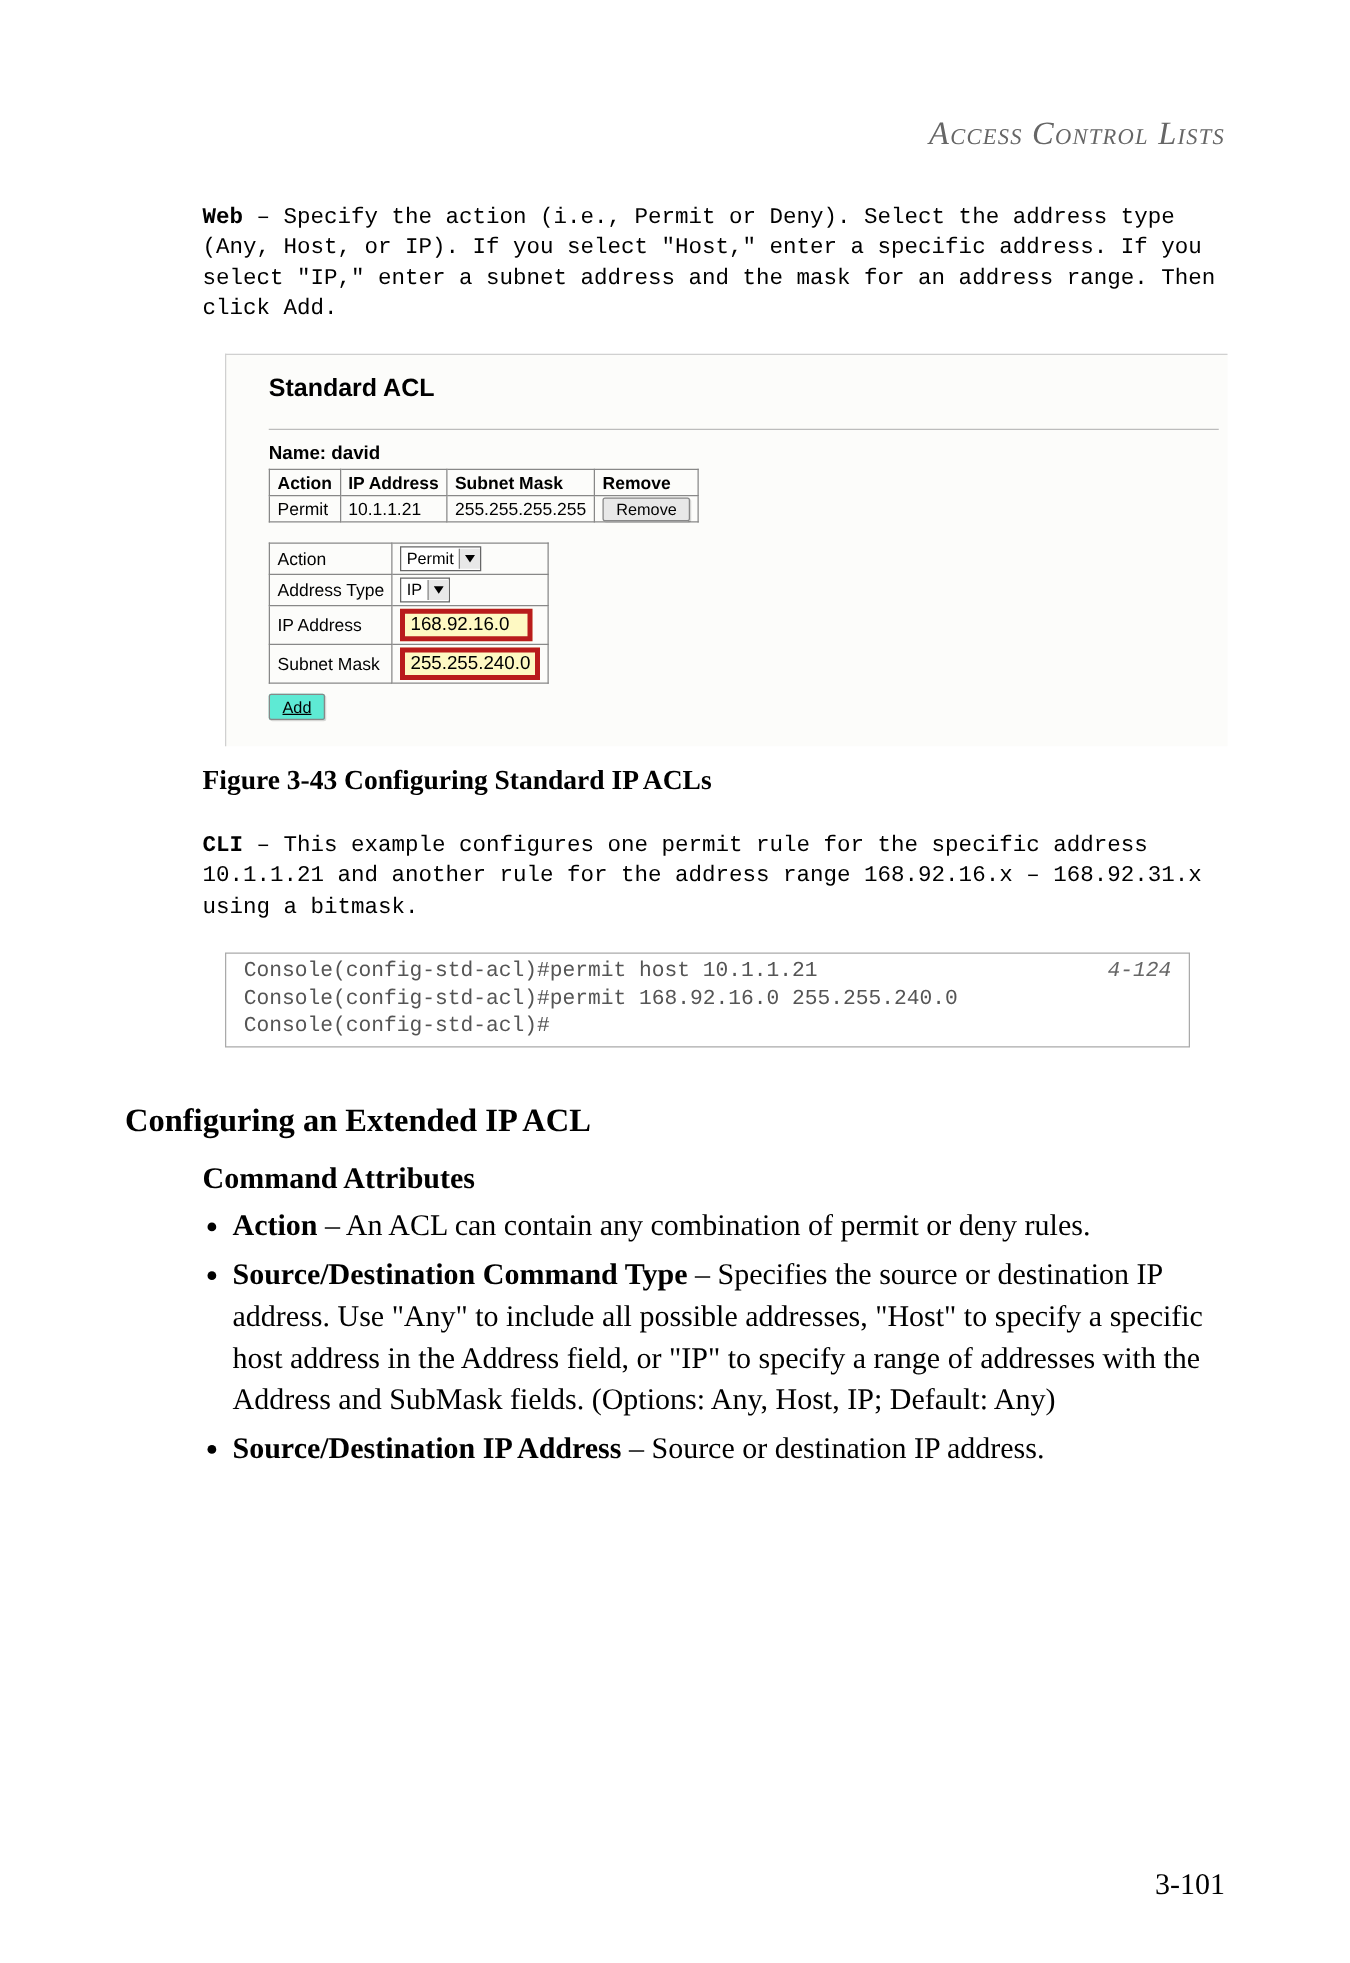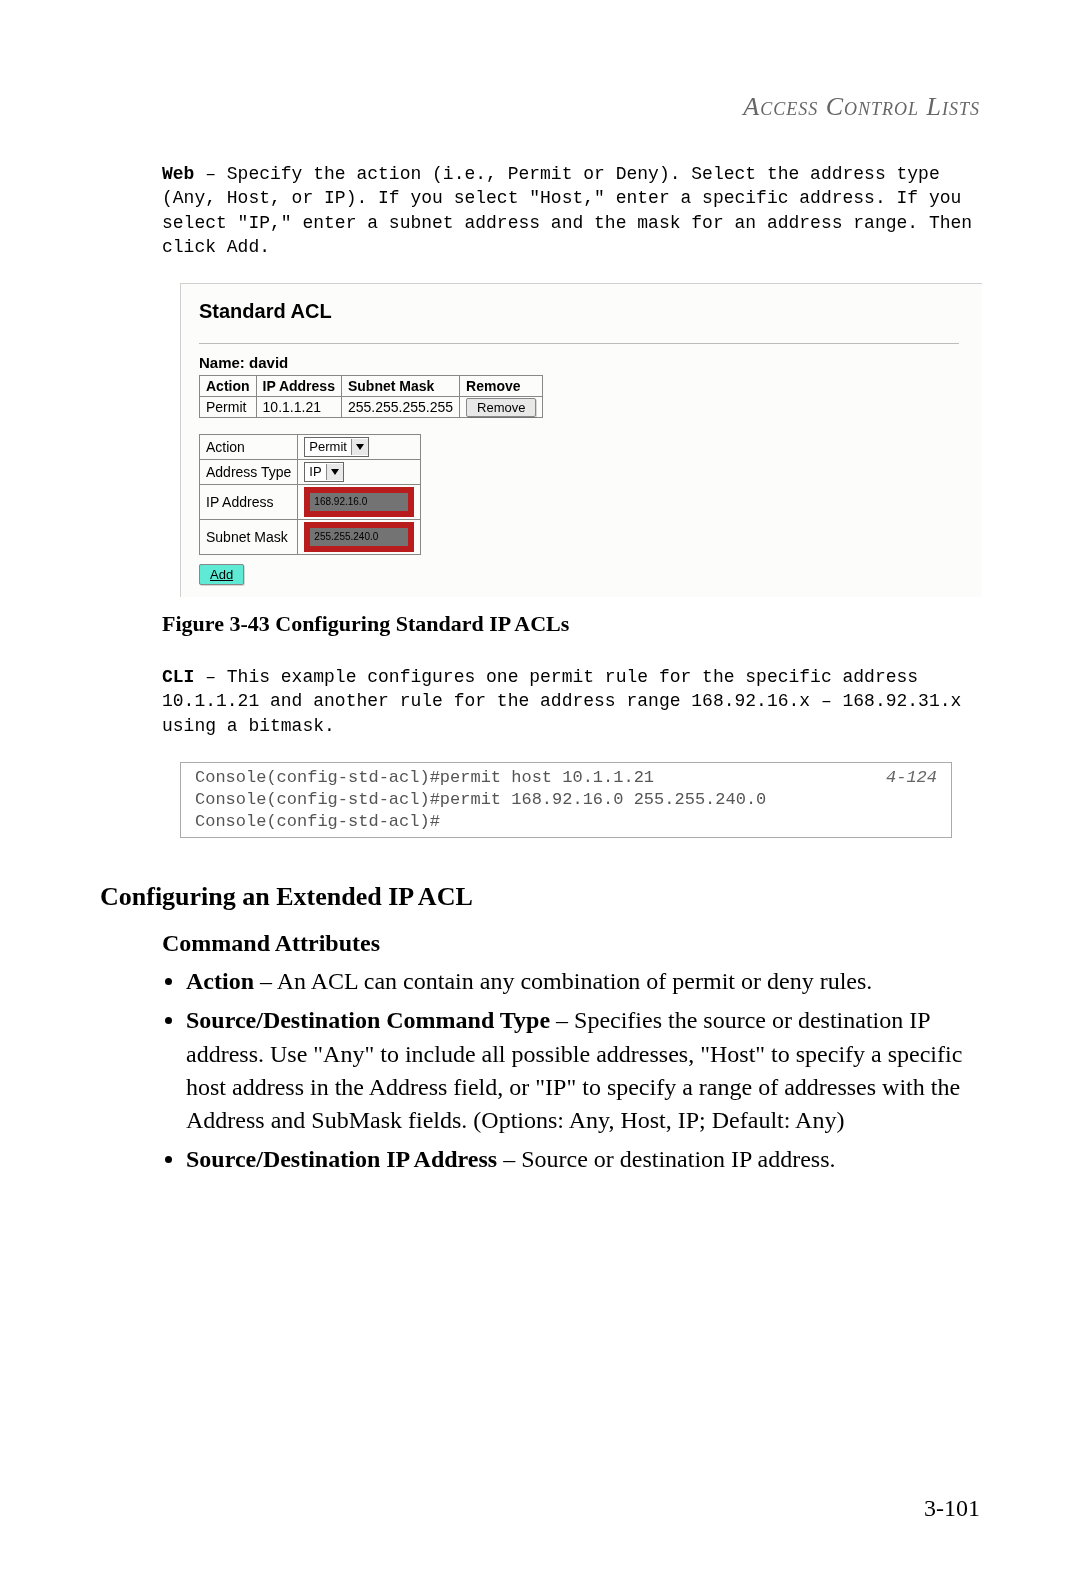--- a/index.html
+++ b/index.html
@@ -45,21 +45,21 @@
   
   .figure-panel {
     margin: 6px 0 10px 18px;
     border: 1px solid #d0d0d0;
     border-right: none;
     border-bottom: none;
     width: 802px;
     height: 314px;
     background: #fcfcfa;
     box-sizing: border-box;
-    padding: 16px 20px 18px 18px;
+    padding: 16px 20px 18px 34px;
     font-family: Arial, Helvetica, sans-serif;
   }
   .figure-panel .panel-title {
     font-size: 20px;
     font-weight: bold;
     color: #000;
     margin-bottom: 20px;
   }
   .figure-panel hr {
     border: none;
@@ -133,23 +133,23 @@
     margin-left: 4px;
     background: #e8e8e8;
     border-left: 1px solid #888;
     text-align: center;
     line-height: 14px;
   }
   .pseudo-select .arrow-btn svg { vertical-align: middle; }
 
   .pseudo-input {
     display: inline-block;
-    border: 6px solid #b91c1c;
-    background: #737373;
-    font-size: 10px;
+    border: 4px solid #b91c1c;
+    background: #fef9c3;
+    font-size: 15px;
     height: 18px;
     line-height: 18px;
     padding: 0 4px;
     min-width: 90px;
   }
   .add-btn {
     font-family: Arial, sans-serif;
     font-size: 13px;
     background: #5eead4;
     border: 1px solid #888;

